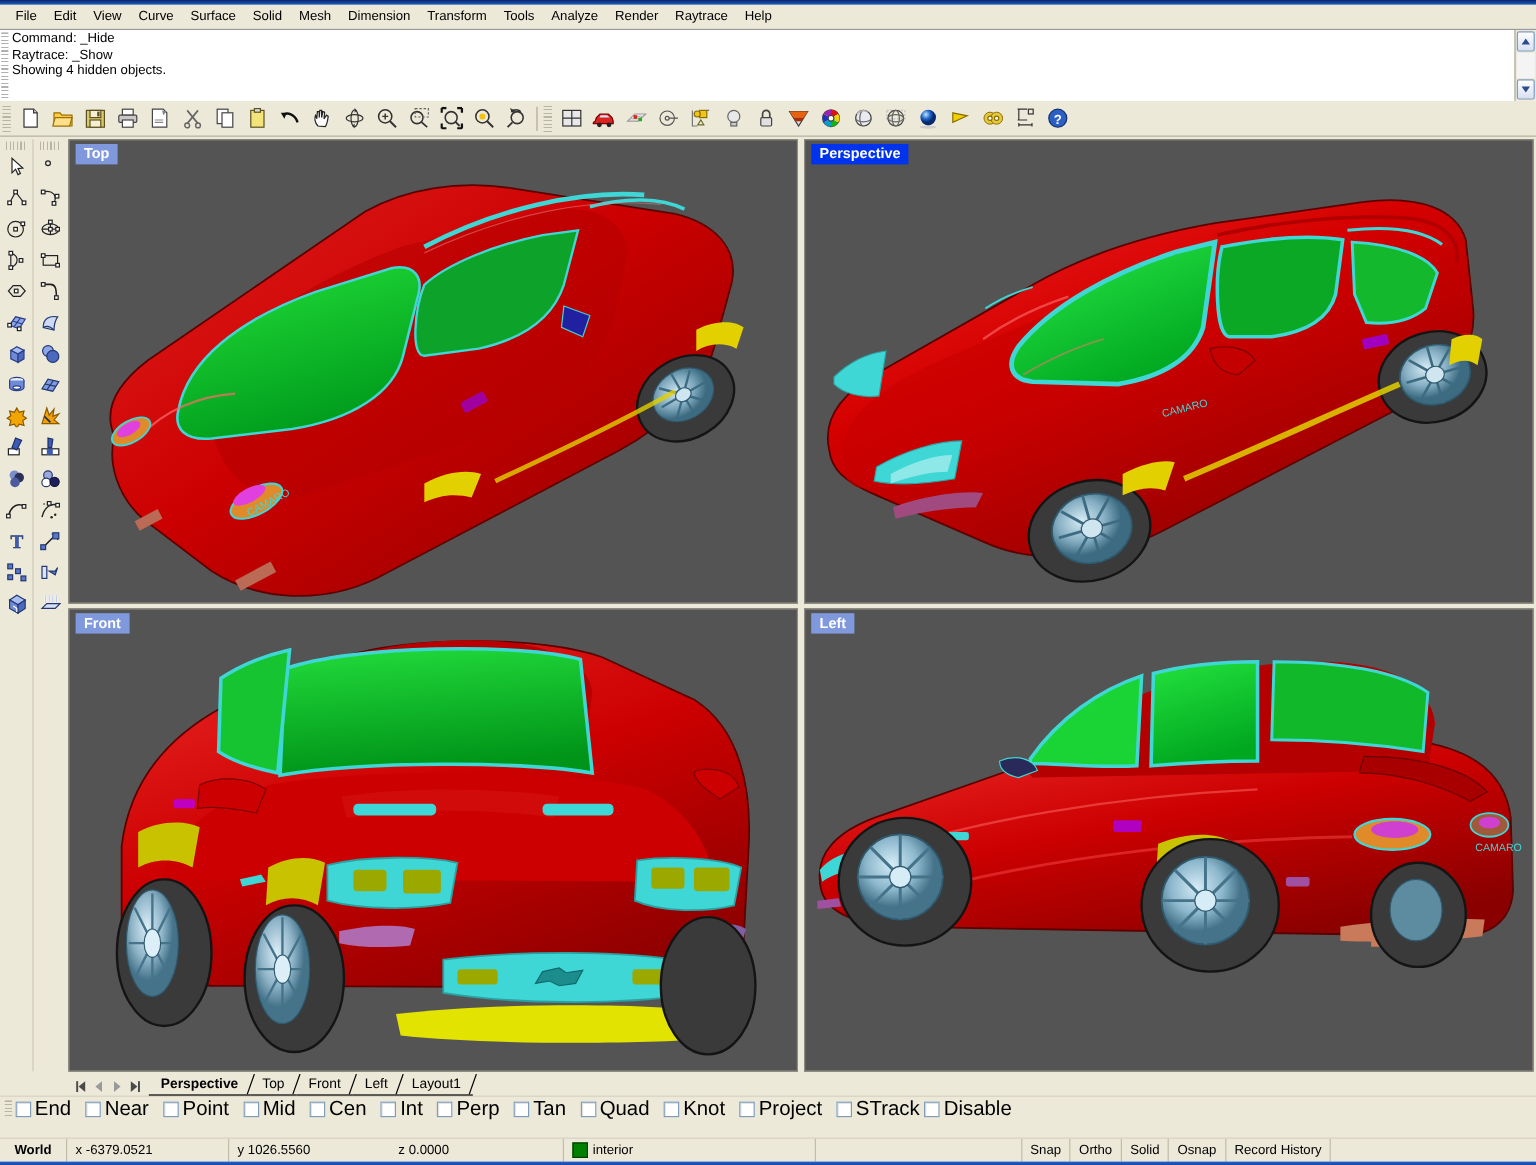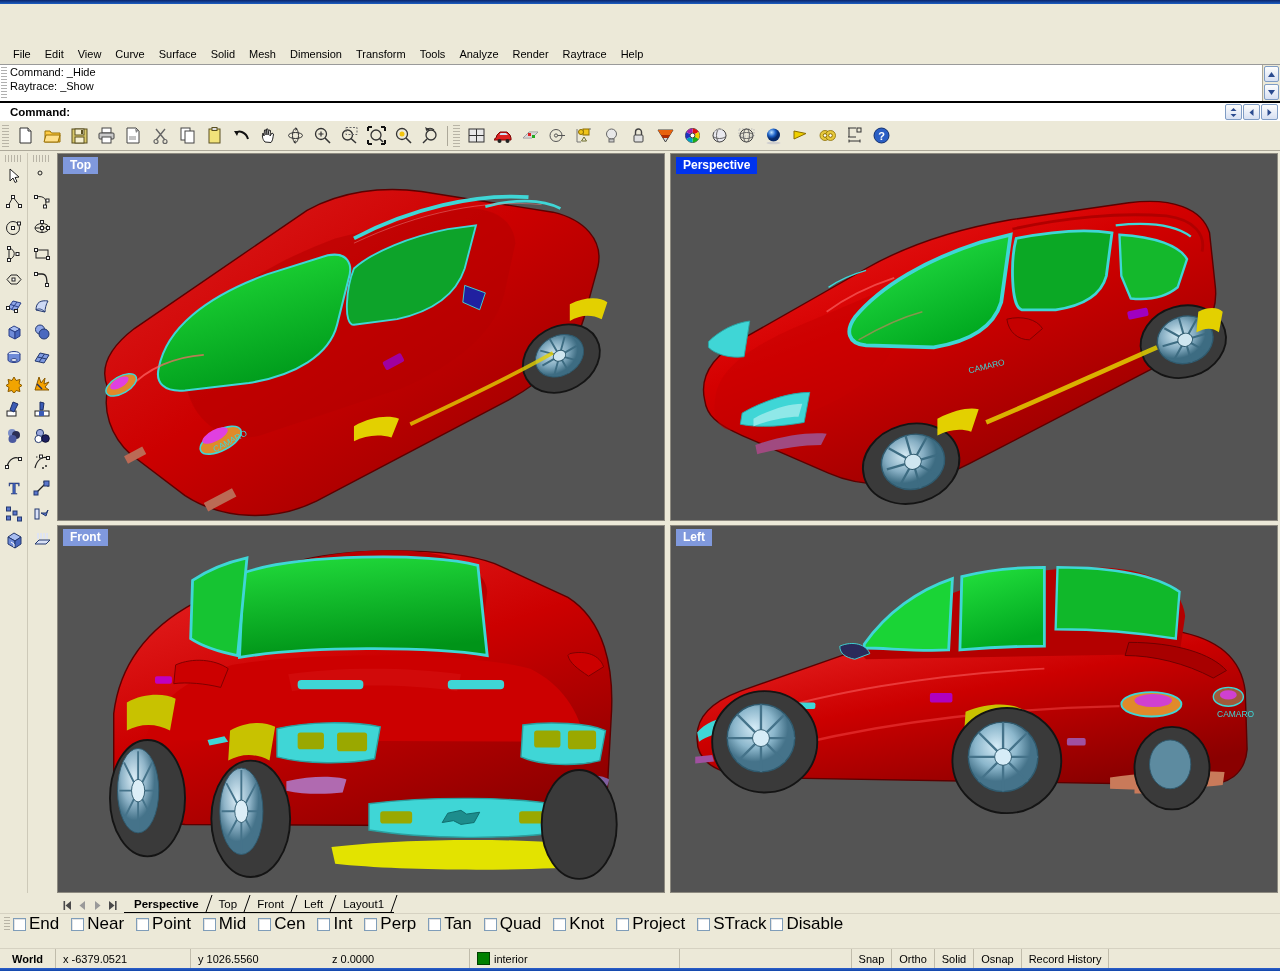--- a/index.html
+++ b/index.html
@@ -9,26 +9,26 @@
     font-family:"Liberation Sans", sans-serif;
     font-size:11px;color:#000;
     -webkit-font-smoothing:none;
   }
   .app{width:1280px;height:971px;display:flex;flex-direction:column;position:relative;}
 
   
   .titlestrip{height:4px;background:linear-gradient(#0a246a,#1d5fc4);flex:0 0 auto;}
 
   
-  .menubar{height:19px;background:#ece9d8;display:flex;align-items:center;padding-left:6px;flex:0 0 auto;border-bottom:1px solid #ece9d8;margin-top:40px;}
+  .menubar{height:19px;background:#ece9d8;display:flex;align-items:center;padding-left:6px;flex:0 0 auto;border-bottom:1px solid #ece9d8;}
   .menuitem{padding:2px 7px;font-size:11px;color:#000;cursor:default;white-space:nowrap;}
 
   
   .cmdarea{flex:0 0 auto;background:#fff;position:relative;border-top:1px solid #9a9a9a;}
-  .cmdhistory{height:36px;background:#fff;position:relative;display:flex;}
+  .cmdhistory{height:59px;background:#fff;position:relative;display:flex;}
   .cmdlines{flex:1;padding:1px 0 0 8px;background:#fff;}
   .cmdline-txt{font-size:11px;line-height:13.6px;white-space:nowrap;color:#000;padding-left:2px;}
   .gripcol{width:6px;background:#fff;position:absolute;left:1px;top:2px;bottom:2px;
     background-image:repeating-linear-gradient(to bottom,#b0b0b0 0 1px,transparent 1px 3px);}
   .vscroll{width:17px;background:#ece9d8;border-left:1px solid #aca899;display:flex;flex-direction:column;justify-content:space-between;}
   .sbtn{height:15px;background:linear-gradient(#fdfdfd,#d7e0f2);border:1px solid #7f9cc4;border-radius:2px;margin:1px;display:flex;align-items:center;justify-content:center;}
   .sbtn svg{display:block;}
   .sbtn-track{flex:1;background:#f4f4f4;margin:0 1px;}
   .cmdprompt{height:18px;border-top:2px solid #000;background:#fff;display:flex;align-items:center;}
   .cmdprompt .lbl{font-weight:bold;font-size:11.5px;padding-left:10px;}
@@ -113,53 +113,32 @@
     <div class="menuitem">Raytrace</div>
     <div class="menuitem">Help</div>
   </div>
 
   <div class="cmdarea">
     <div class="cmdhistory">
       <div class="gripcol"></div>
       <div class="cmdlines">
         <div class="cmdline-txt">Command: _Hide</div>
         <div class="cmdline-txt">Raytrace: _Show</div>
+        <div class="cmdline-txt">Showing 4 hidden objects.</div>
       </div>
       <div class="vscroll">
         <div class="sbtn">
           <svg width="9" height="7" viewBox="0 0 9 7">
               <path d="M4.5 1 L8 6 L1 6 Z" fill="#2b4b8f"></path>
             </svg>
         </div>
         <div class="sbtn-track"></div>
         <div class="sbtn">
           <svg width="9" height="7" viewBox="0 0 9 7">
               <path d="M4.5 6 L1 1 L8 1 Z" fill="#2b4b8f"></path>
-            </svg>
-        </div>
-      </div>
-    </div>
-    <div class="cmdprompt">
-      <div class="lbl">Command:</div>
-      <input class="inp" value="" style="">
-      <div class="cmdnav">
-        <div class="navbtn">
-          <svg width="9" height="11" viewBox="0 0 9 11">
-              <path d="M4.5 1 L7.5 4 L1.5 4 Z" fill="#2b4b8f"></path>
-              <path d="M4.5 10 L1.5 7 L7.5 7 Z" fill="#2b4b8f"></path>
-            </svg>
-        </div>
-        <div class="navbtn">
-          <svg width="7" height="9" viewBox="0 0 7 9">
-              <path d="M5.5 1 L1.5 4.5 L5.5 8 Z" fill="#2b4b8f"></path>
-            </svg>
-        </div>
-        <div class="navbtn">
-          <svg width="7" height="9" viewBox="0 0 7 9">
-              <path d="M1.5 1 L5.5 4.5 L1.5 8 Z" fill="#2b4b8f"></path>
             </svg>
         </div>
       </div>
     </div>
   </div>
 
   <div class="toolbar">
     <div class="tgrip"></div>
 
     <div class="tbtn">

